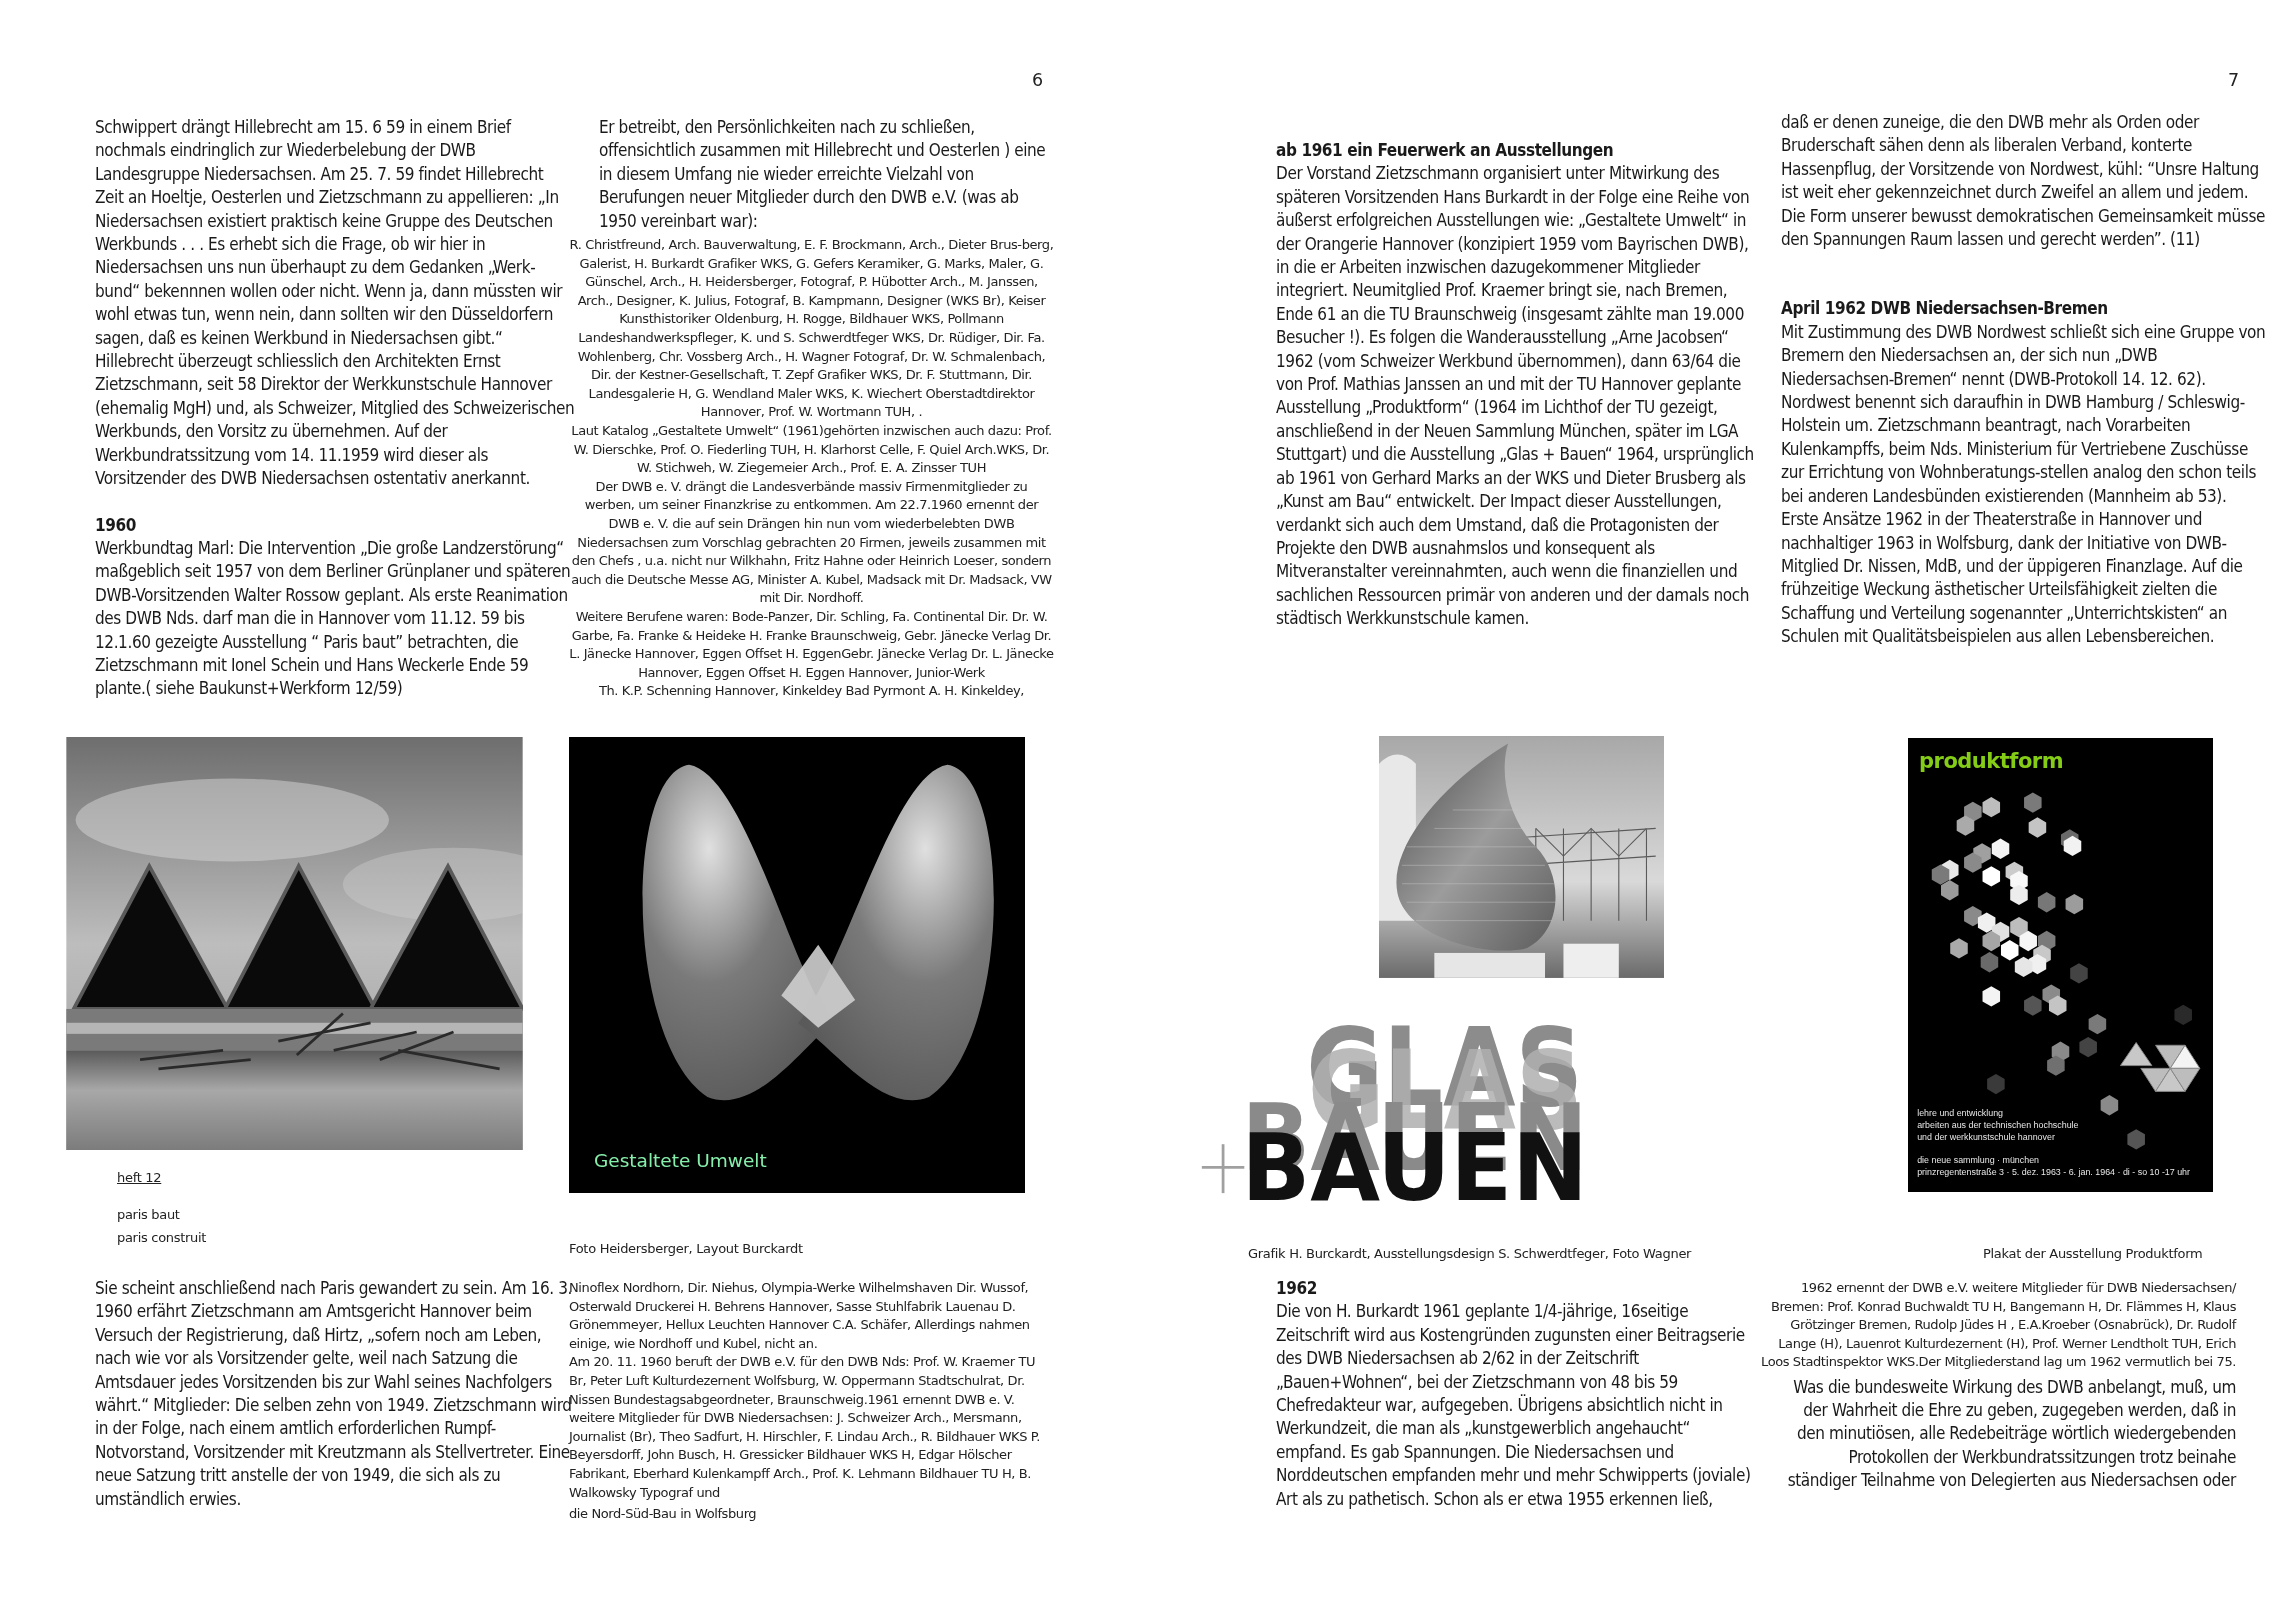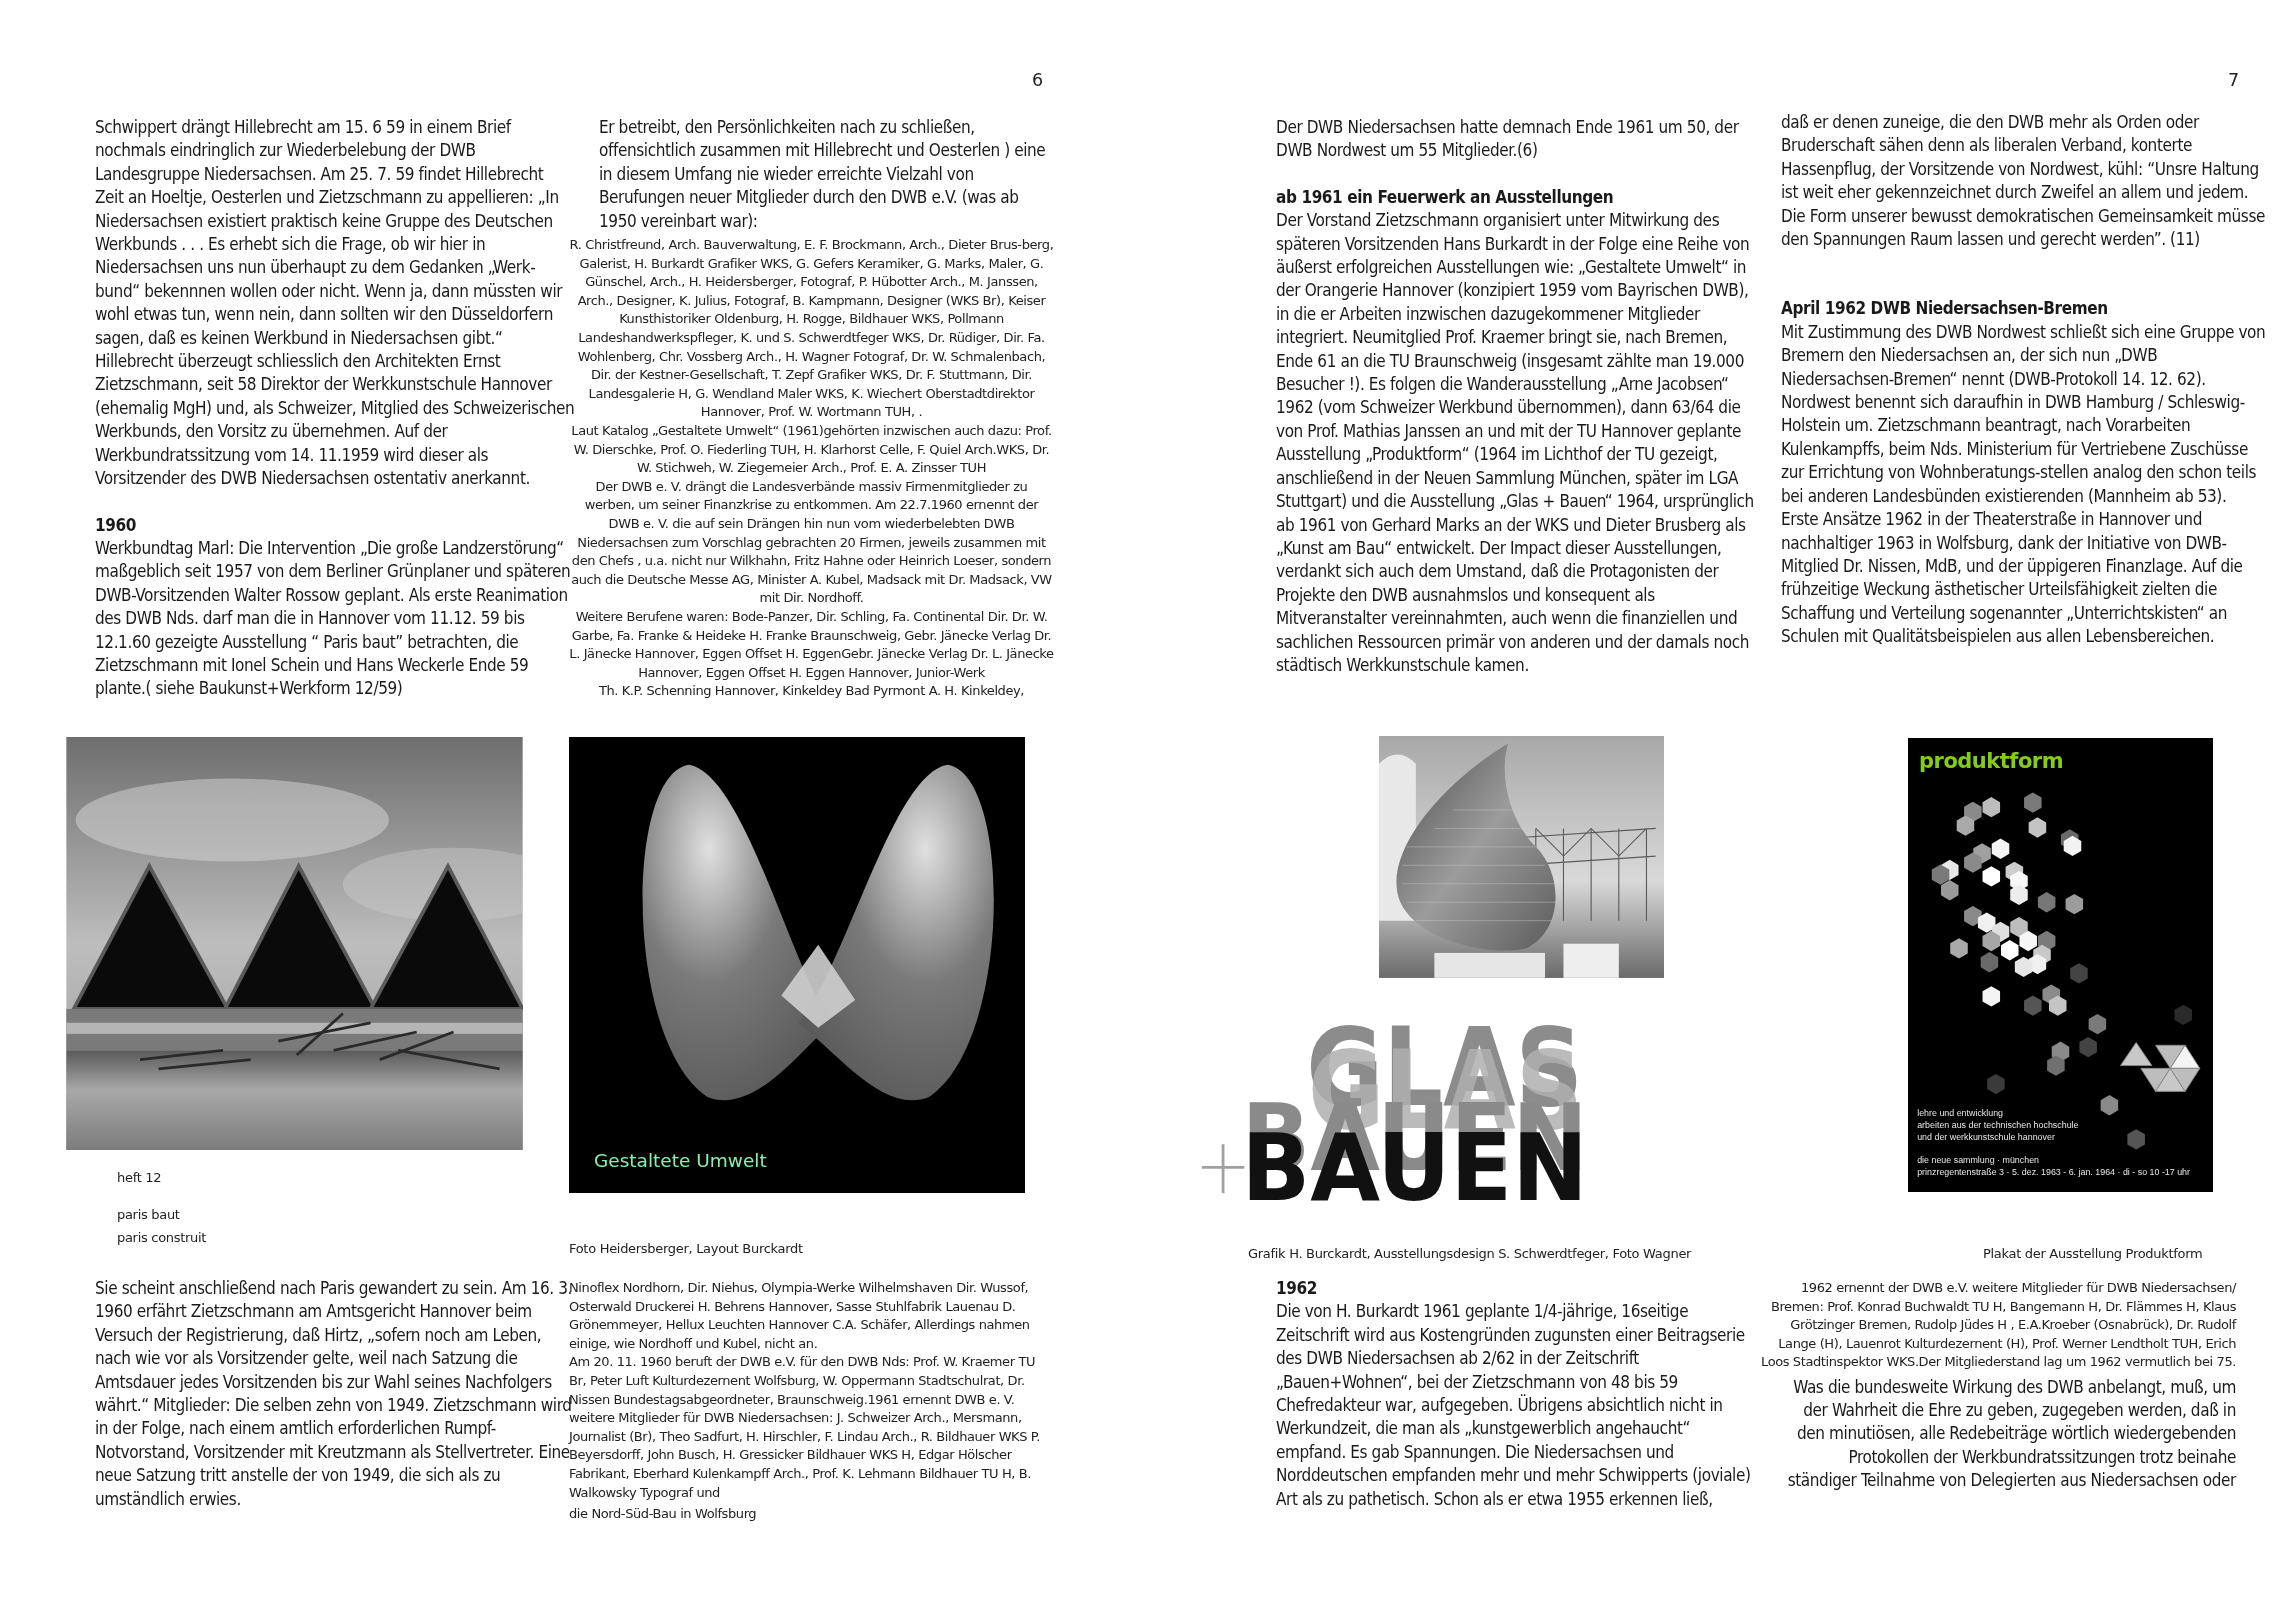--- a/index.html
+++ b/index.html
@@ -37,21 +37,20 @@
   <div class="small" style="margin-top:3px;text-align:center;">
     <p>R. Christfreund, Arch. Bauverwaltung,  E. F. Brockmann, Arch.,  Dieter Brus-berg, Galerist,  H. Burkardt Grafiker WKS,  G. Gefers Keramiker,  G. Marks, Maler,  G. Günschel, Arch.,  H. Heidersberger, Fotograf,  P. Hübotter Arch., M. Janssen, Arch., Designer,  K. Julius, Fotograf,  B. Kampmann, Designer (WKS Br), Keiser Kunsthistoriker Oldenburg,  H. Rogge, Bildhauer WKS, Pollmann Landeshandwerkspfleger,  K. und S. Schwerdtfeger WKS, Dr. Rüdiger, Dir. Fa. Wohlenberg,  Chr. Vossberg Arch.,  H. Wagner Fotograf, Dr. W. Schmalenbach, Dir. der Kestner-Gesellschaft,  T. Zepf Grafiker WKS, Dr. F. Stuttmann, Dir. Landesgalerie H,  G. Wendland Maler WKS,  K. Wiechert Oberstadtdirektor Hannover,  Prof. W. Wortmann TUH,  .</p>
     <p>Laut Katalog „Gestaltete Umwelt“ (1961)gehörten inzwischen auch dazu: Prof. W. Dierschke,  Prof. O. Fiederling TUH,  H. Klarhorst Celle,  F. Quiel Arch.WKS,  Dr. W. Stichweh,  W. Ziegemeier Arch.,  Prof. E. A. Zinsser TUH</p>
     <p>Der DWB e. V. drängt die Landesverbände massiv Firmenmitglieder zu werben, um seiner Finanzkrise zu  entkommen. Am 22.7.1960 ernennt der DWB e. V.  die auf sein Drängen hin nun vom wiederbelebten DWB Niedersachsen zum Vorschlag gebrachten 20 Firmen, jeweils zusammen mit den Chefs , u.a. nicht nur Wilkhahn, Fritz Hahne oder Heinrich Loeser, sondern auch die Deutsche Messe AG, Minister A. Kubel, Madsack mit Dr. Madsack, VW mit Dir. Nordhoff.</p>
     <p>Weitere Berufene waren: Bode-Panzer, Dir. Schling,   Fa. Continental Dir. Dr. W. Garbe,  Fa. Franke &amp; Heideke H. Franke Braunschweig, Gebr. Jänecke Verlag Dr. L. Jänecke Hannover, Eggen Offset H. EggenGebr. Jänecke Verlag Dr. L. Jänecke Hannover, Eggen Offset H. Eggen Hannover, Junior-Werk</p>
     <p>Th. K.P. Schenning Hannover,  Kinkeldey Bad Pyrmont A. H. Kinkeldey,</p>
   </div>
 </div>
 
 <div class="abs body" style="left:1246px;top:116px;width:485px;">
-  <p>Der DWB Niedersachsen hatte demnach Ende 1961 um 50, der DWB Nordwest um 55 Mitglieder.(6)</p>
   <div class="gap"></div>
   <p class="head">ab 1961    ein Feuerwerk an Ausstellungen</p>
   <p>Der Vorstand Zietzschmann organisiert unter Mitwirkung des späteren Vorsitzenden Hans Burkardt in der Folge eine Reihe von äußerst erfolgreichen Ausstellungen wie: „Gestaltete Umwelt“ in der Orangerie Hannover (konzipiert 1959 vom Bayrischen DWB), in die er Arbeiten inzwischen dazugekommener Mitglieder integriert. Neumitglied Prof. Kraemer bringt sie, nach Bremen, Ende 61 an die TU Braunschweig (insgesamt zählte man 19.000 Besucher !). Es folgen die Wanderausstellung „Arne Jacobsen“ 1962 (vom Schweizer Werkbund übernommen), dann 63/64 die von Prof. Mathias Janssen an und mit der TU Hannover geplante Ausstellung „Produktform“ (1964 im Lichthof der TU gezeigt, anschließend in der Neuen Sammlung München, später im LGA Stuttgart) und die Ausstellung  „Glas + Bauen“ 1964, ursprünglich ab 1961 von Gerhard Marks an der WKS und Dieter Brusberg als „Kunst am Bau“ entwickelt. Der Impact dieser Ausstellungen, verdankt sich auch dem Umstand, daß die Protagonisten der Projekte den  DWB ausnahmslos und konsequent als Mitveranstalter vereinnahmten, auch wenn die finanziellen und sachlichen Ressourcen primär von anderen und der damals noch städtisch Werkkunstschule kamen.</p>
 </div>
 
 <div class="abs body" style="left:1751px;top:111px;width:485px;">
   <p>daß er denen zuneige, die den DWB mehr als Orden oder Bruderschaft sähen denn als liberalen Verband, konterte Hassenpflug, der Vorsitzende von Nordwest, kühl: “Unsre Haltung ist weit eher gekennzeichnet durch Zweifel an allem  und jedem. Die Form unserer bewusst demokratischen Gemeinsamkeit müsse den Spannungen Raum lassen und gerecht werden”. (11)</p>
   <div class="gap"></div>
     <div class="gap"></div>
   <p class="head">April 1962    DWB Niedersachsen-Bremen</p>
@@ -85,21 +84,21 @@
       <line x1="230" y1="330" x2="330" y2="310"></line>
         <line x1="250" y1="345" x2="300" y2="300"></line>
       <line x1="290" y1="340" x2="380" y2="320"></line>
         <line x1="340" y1="350" x2="420" y2="320"></line>
       <line x1="80" y1="350" x2="170" y2="340"></line>
         <line x1="100" y1="360" x2="200" y2="350"></line>
       <line x1="360" y1="340" x2="470" y2="360"></line>
     </g>
   </svg>
 </div>
-<div class="abs cap" style="left:117px;top:1170px;">heft  12</div>
+<div class="abs cap" style="left:117px;top:1170px;text-decoration:underline;">heft  12</div>
 <div class="abs cap" style="left:117px;top:1207px;">paris baut</div>
 <div class="abs cap" style="left:117px;top:1230px;">paris construit</div>
 
 <div class="abs photo black" style="left:569px;top:737px;width:456px;height:456px;">
   <svg width="456" height="456" viewBox="0 0 494 494">
     <defs>
       <radialGradient id="lobeL" cx="0.35" cy="0.25" r="0.8">
         <stop offset="0" stop-color="#e0e0e0"></stop>
           <stop offset="0.5" stop-color="#7a7a7a"></stop>
           <stop offset="1" stop-color="#5a5a5a"></stop>

